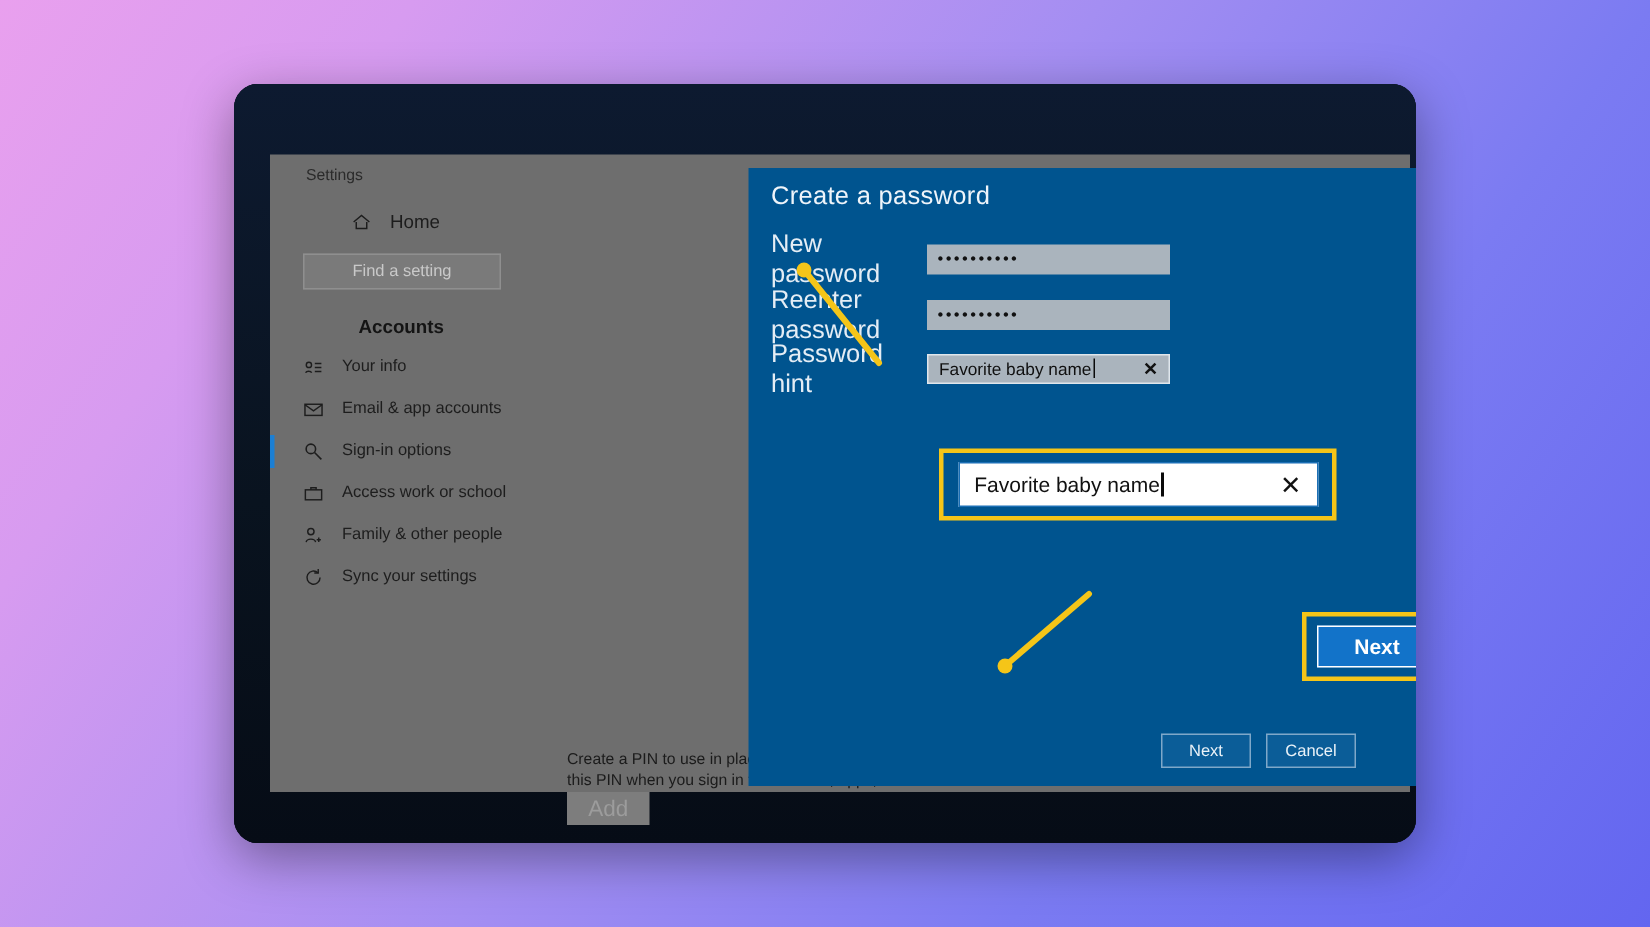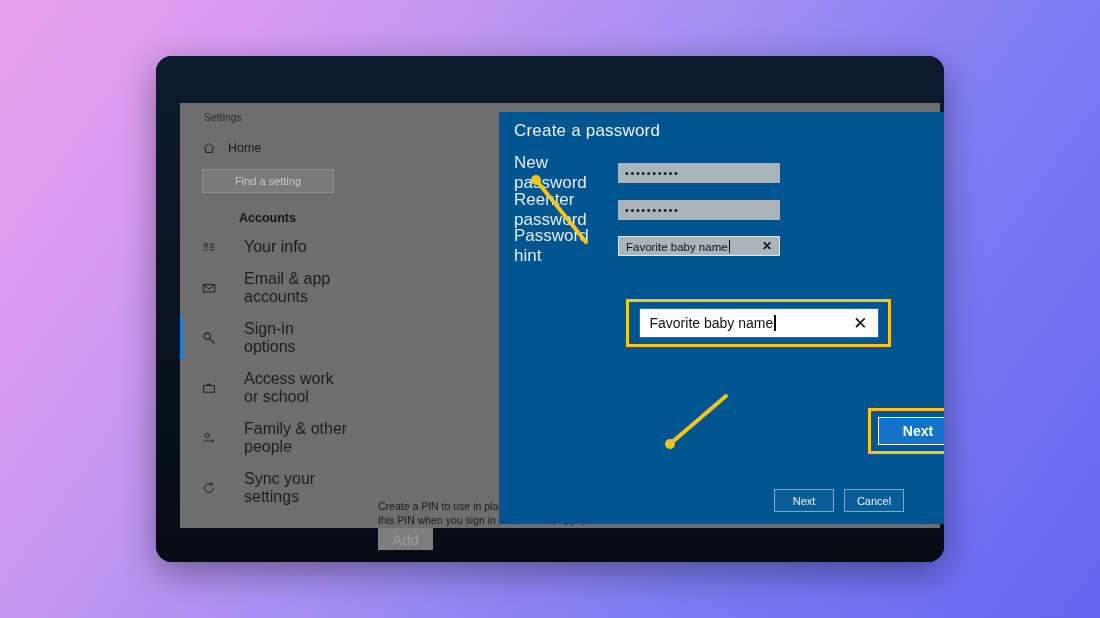--- a/index.html
+++ b/index.html
@@ -31,27 +31,27 @@
   }
   .titlebar{height:30px;position:relative;}
   .wc{position:absolute;top:0;height:30px;width:38px;display:flex;align-items:center;justify-content:center;color:#d8d8d8;font-size:11px;}
   .wc.min{right:76px;}.wc.max{right:38px;}.wc.close{right:0;}
   .wc .dash{width:10px;height:1px;background:#cfcfcf;display:block;}
   .wc .sq{width:9px;height:9px;border:1px solid #cfcfcf;display:block;}
 
   .sett-label{position:absolute;left:24px;top:8px;font-size:10.5px;color:#2b2b2b;}
 
   .sidebar{position:absolute;left:0;top:30px;width:168px;bottom:0;}
-  .home-row{display:flex;align-items:center;gap:12px;padding:8px 0 8px 22px;color:#1d1d1d;font-size:12.5px;}
+  .home-row{display:flex;align-items:center;gap:12px;padding:8px 0 8px 22px;color:#1d1d1d;font-size:12.5px;margin-left:32px;}
   .search-box{
     margin:6px 14px 0 22px;height:22px;border:1px solid #8f8f8f;background:#7a7a7a;
     display:flex;align-items:center;padding:0 8px;color:#c9c9c9;font-size:11px;justify-content:center;
   }
   .grp-title{padding:18px 0 6px 22px;font-size:12.5px;font-weight:bold;color:#141414;margin-left:37px;}
-  .nav-item{position:relative;display:flex;align-items:center;gap:28px;padding:7px 0 7px 22px;font-size:16px;color:#1d1d1d;}
+  .nav-item{position:relative;display:flex;gap:12px;padding:7px 0 7px 22px;font-size:11px;color:#1d1d1d;}
   .nav-item.sel::before{content:"";position:absolute;left:0;top:3px;bottom:3px;width:3px;background:#1b7fd4;}
   .ic{width:14px;height:14px;flex:0 0 14px;display:block;}
   .pin-text{position:absolute;left:222px;top:443px;width:290px;font-size:10.5px;line-height:14px;color:#1b1b1b;}
   .add-btn{
     position:absolute;left:222px;top:472px;width:55px;height:22px;background:#7d7d7d;
     display:flex;align-items:center;justify-content:center;font-size:15px;color:#9c9c9c;
   }
   .related{position:absolute;left:606px;top:110px;width:150px;}
   .rel-h{font-size:11.5px;color:#141414;margin-bottom:5px;}
   .rel-l{font-size:11.5px;color:#2c5f9e;margin-bottom:26px;}

